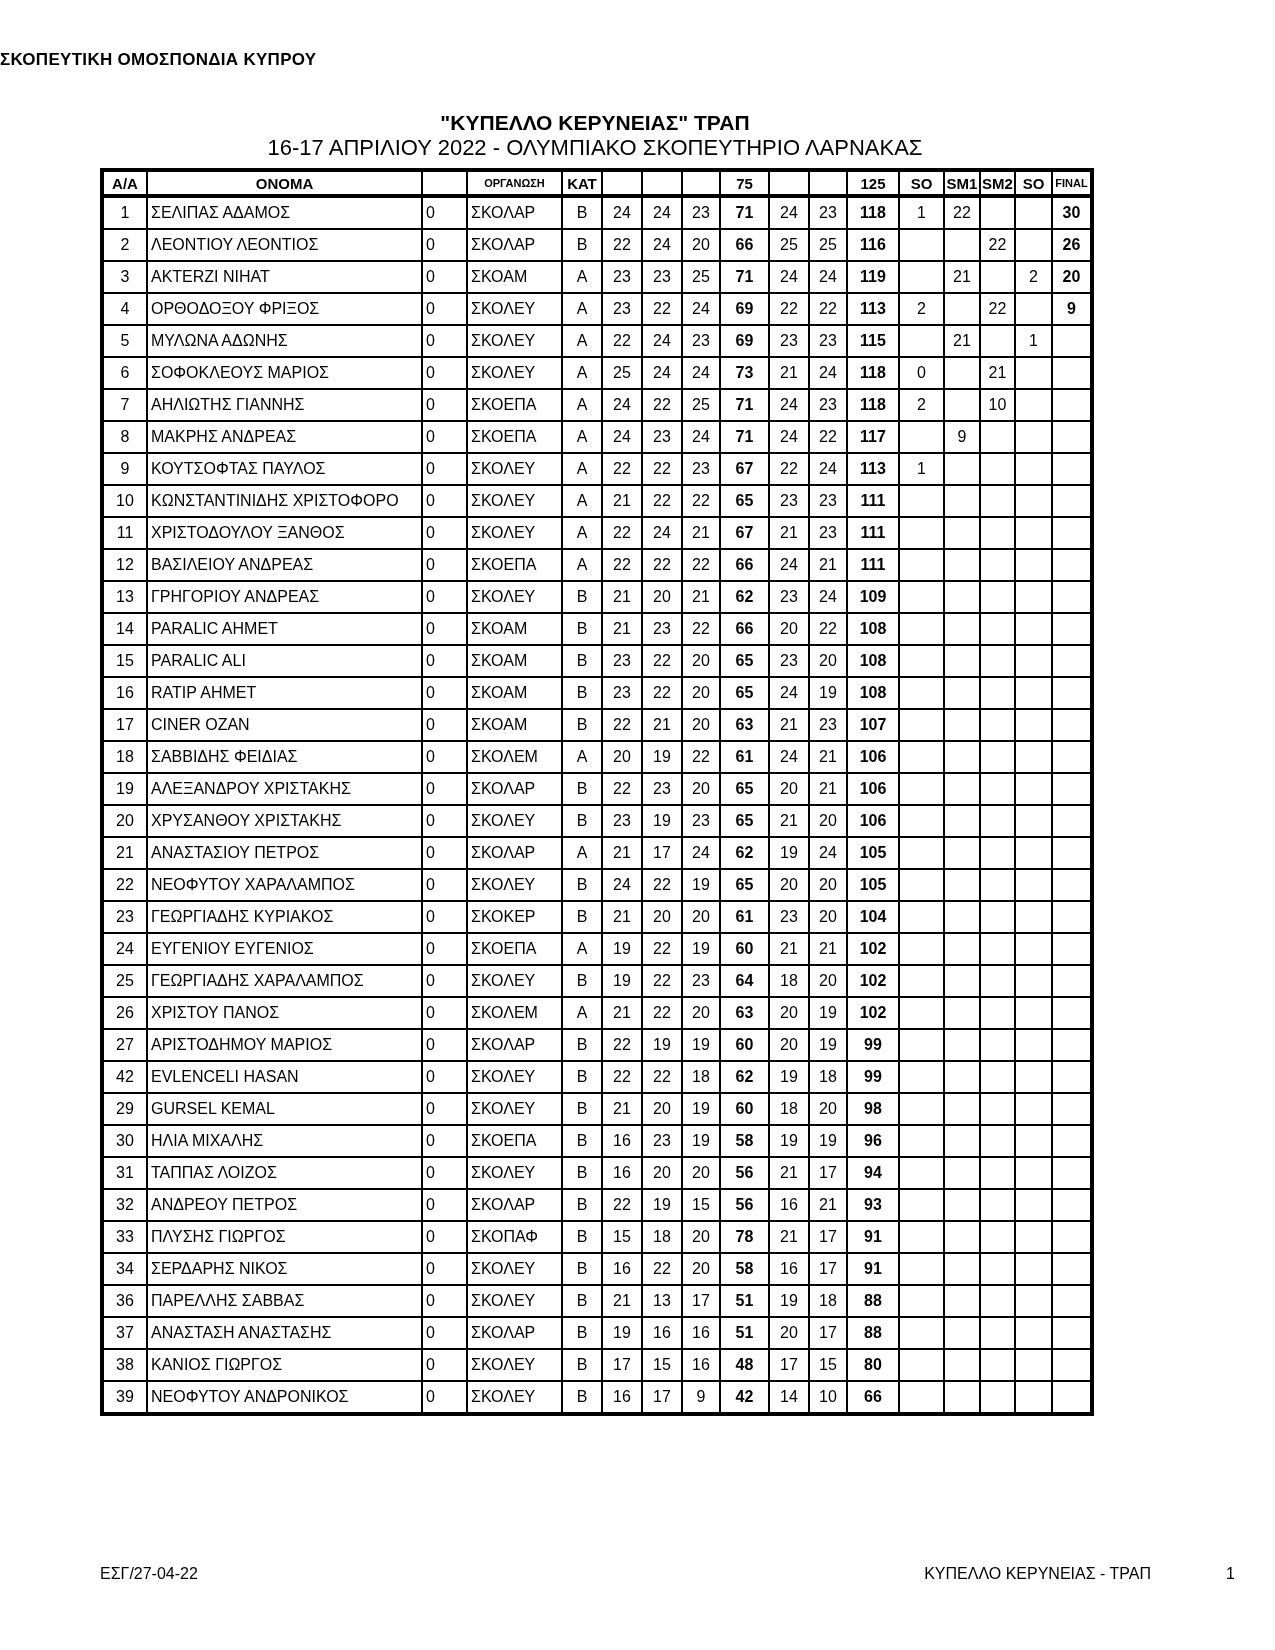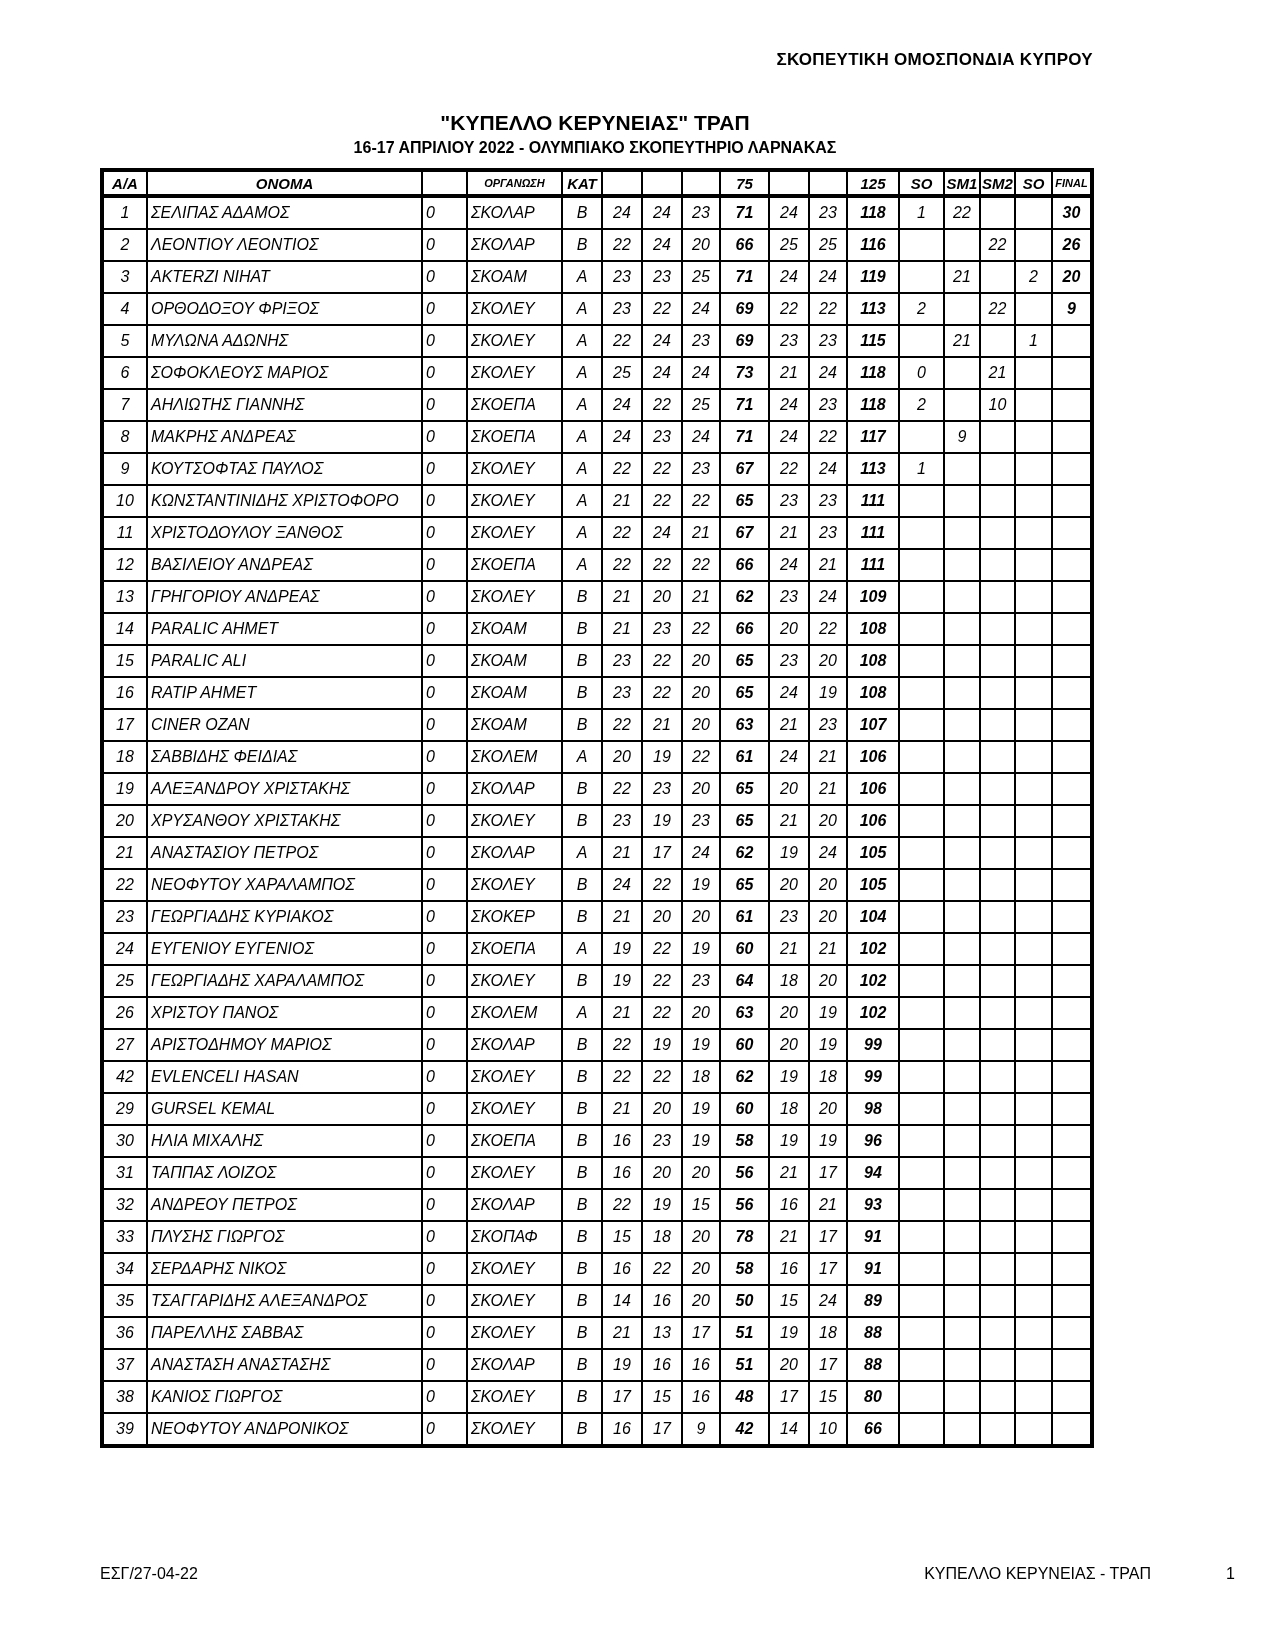--- a/index.html
+++ b/index.html
@@ -1,20 +1,20 @@
 <!DOCTYPE html>
 <html><head>
 <meta charset="utf-8">
 <style>
   html, body { margin:0; padding:0; background:#ffffff; }
   body { width:1275px; height:1650px; position:relative; font-family:"Liberation Sans", sans-serif; color:#000; overflow:hidden; }
-  .org { position:absolute; top:50px; left:0; width:1093px; text-align:right; font-weight:bold; font-size:17px; letter-spacing:0.3px; }
+  .org { position:absolute; top:50px; left:0; width:1093px; text-align:left; font-weight:bold; font-size:17px; letter-spacing:0.3px; }
   .title1 { position:absolute; top:111px; left:100px; width:990px; text-align:center; font-weight:bold; font-size:21px; line-height:24px; }
-  .title2 { position:absolute; top:136px; left:100px; width:990px; text-align:center; font-weight:bold; font-size:16px; line-height:24px; }
-  table.results { position:absolute; top:168px; left:100px; border-collapse:collapse; table-layout:fixed; border:4px solid #000;font-style:italic; }
+  .title2 { position:absolute; top:136px; left:100px; width:990px; text-align:center; font-weight:normal; font-size:22px; line-height:24px; }
+  table.results { position:absolute; top:168px; left:100px; border-collapse:collapse; table-layout:fixed; border:4px solid #000; }
   table.results td, table.results th { border:2px solid #000; padding:0; height:30px; font-size:16px; text-align:center; overflow:hidden; white-space:nowrap; }
   table.results th { height:22px; font-size:15px; font-weight:bold; border-bottom:4px solid #000; }
   table.results th.small { font-size:11px; }
   table.results td.name, table.results td.club, table.results td.zero { text-align:left; padding-left:3px; }
   table.results td.b { font-weight:bold; }
   .footer { position:absolute; top:1565px; font-size:16px; }
   .f-left { left:100px; }
   .f-center { left:0; width:1151px; text-align:right; }
   .f-right { right:40px; }
 </style>
@@ -707,39 +707,20 @@
         <td>16</td>
         <td>17</td>
         <td class="b">91</td>
         <td></td>
         <td></td>
         <td></td>
         <td></td>
         <td class="b"></td>
       </tr>
       <tr>
-        <td>35</td>
-        <td class="name">ΤΣΑΓΓΑΡΙΔΗΣ ΑΛΕΞΑΝΔΡΟΣ</td>
-        <td class="zero">0</td>
-        <td class="club">ΣΚΟΛΕΥ</td>
-        <td>Β</td>
-        <td>14</td>
-        <td>16</td>
-        <td>20</td>
-        <td class="b">50</td>
-        <td>15</td>
-        <td>24</td>
-        <td class="b">89</td>
-        <td></td>
-        <td></td>
-        <td></td>
-        <td></td>
-        <td class="b"></td>
-      </tr>
-      <tr>
         <td>36</td>
         <td class="name">ΠΑΡΕΛΛΗΣ ΣΑΒΒΑΣ</td>
         <td class="zero">0</td>
         <td class="club">ΣΚΟΛΕΥ</td>
         <td>Β</td>
         <td>21</td>
         <td>13</td>
         <td>17</td>
         <td class="b">51</td>
         <td>19</td>

